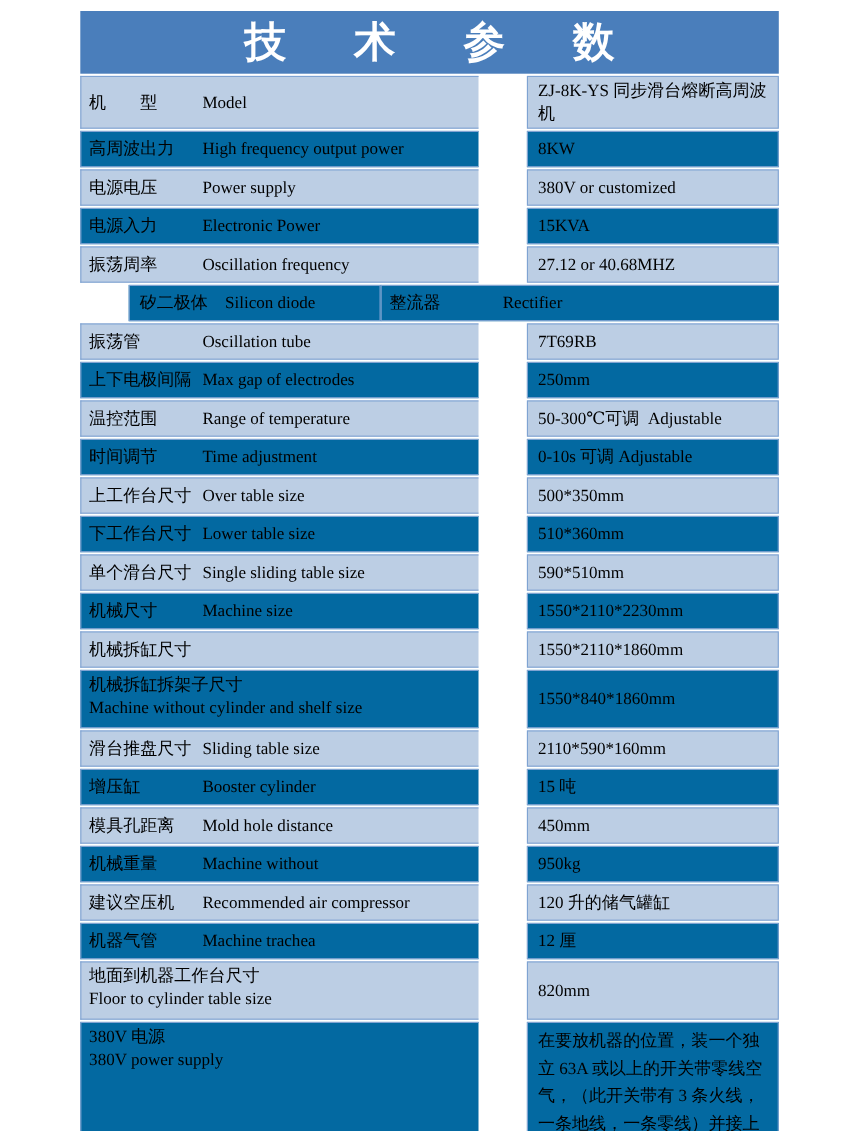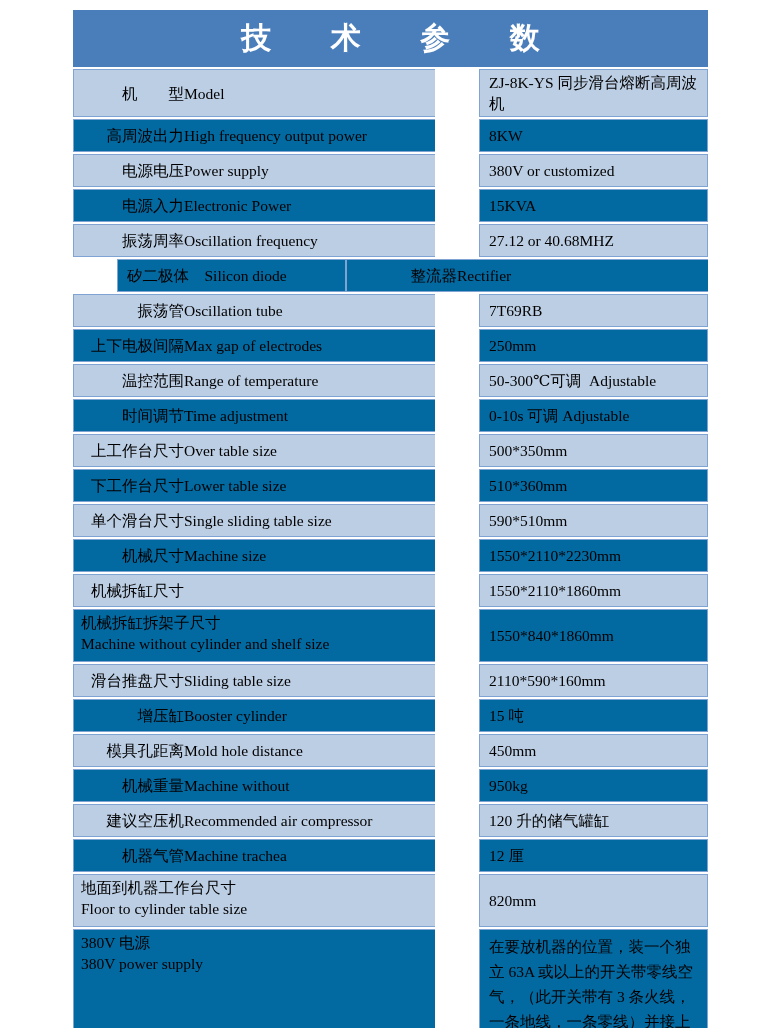--- a/index.html
+++ b/index.html
@@ -20,21 +20,21 @@
     padding-bottom: 1px;
   }
   .title-bar {
     background: #4a7ebb;
     height: 57px;
     display: flex;
     align-items: center;
     justify-content: center;
     color: #ffffff;
     font-weight: bold;
-    font-size: 30px;
+    font-size: 38px;
     letter-spacing: 26px;
     padding-left: 26px;
     box-sizing: border-box;
     margin-bottom: 2px;
   }
   .row {
     display: flex;
     margin-top: 2px;
     min-height: 33px;
   }
@@ -57,21 +57,20 @@
   }
   .value-cell {
     flex: 1;
     padding: 2px 8px 2px 9px;
     margin-left: 44px;
   }
   .cn, .en, .val { white-space: pre-wrap; }
   .layout-inline .cn {
     display: inline-block;
     min-width: 103px;
-    text-align: right;
   }
   .layout-stacked .label-cell {
     flex-direction: column;
     align-items: flex-start;
     justify-content: flex-start;
   }
   .row.size-big .value-cell {
     line-height: 25px;
     padding-top: 4px;
     padding-bottom: 5px;

